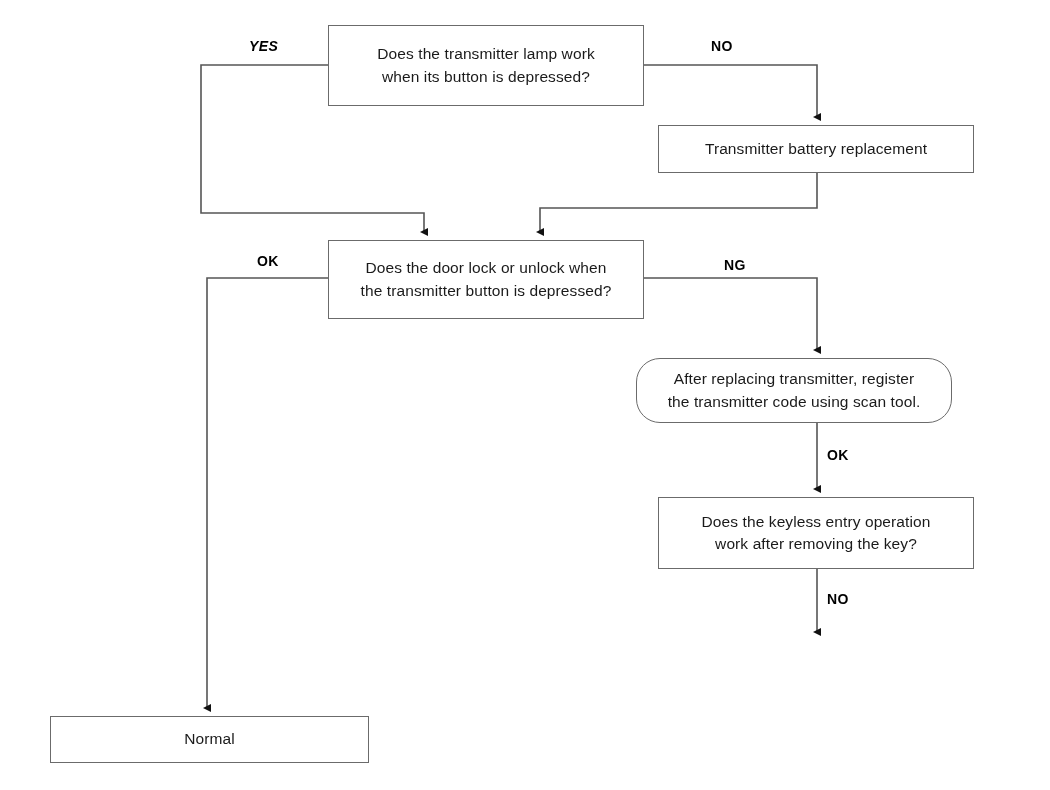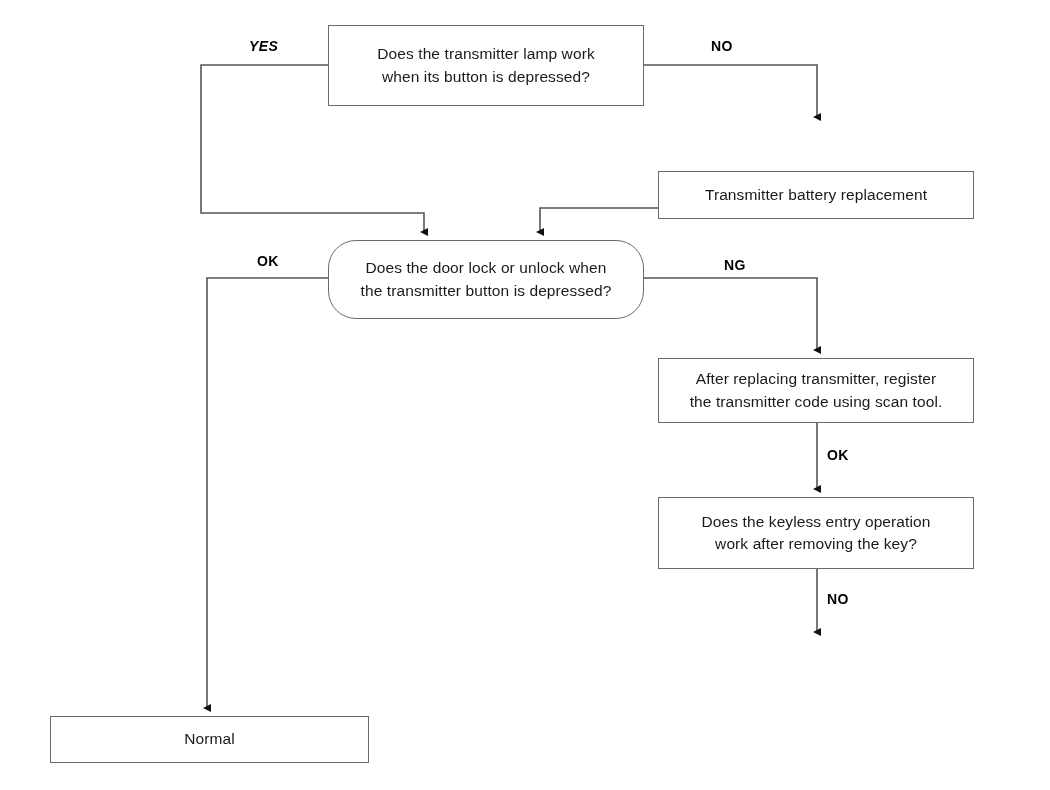--- a/index.html
+++ b/index.html
@@ -48,23 +48,23 @@
     position: absolute;
     font-size: 14px;
     font-weight: bold;
     color: #000000;
     letter-spacing: 0.4px;
     white-space: nowrap;
   }
 
   
   #node-lamp      { left: 328px; top: 25px;  width: 316px; height: 81px; }
-  #node-battery   { left: 658px; top: 125px; width: 316px; height: 48px; margin-top: 46px; }
-  #node-doorlock  { left: 328px; top: 240px; width: 316px; height: 79px; border-radius: 28px; }
-  #node-replace   { left: 658px; top: 358px; width: 316px; height: 65px; }
+  #node-battery   { left: 658px; top: 125px; width: 316px; height: 48px; }
+  #node-doorlock  { left: 328px; top: 240px; width: 316px; height: 79px; }
+  #node-replace   { left: 636px; top: 358px; width: 316px; height: 65px; border-radius: 24px; }
   #node-keyless   { left: 658px; top: 497px; width: 316px; height: 72px; justify-content: center; }
   #node-bcm       { left: 658px; top: 640px; width: 316px; height: 99px; }
   #node-normal    { left: 50px;  top: 716px; width: 319px; height: 47px; text-align: right; }
 
   
   #label-yes { left: 249px; top: 38px; font-style: italic;  }
   #label-no  { left: 711px; top: 38px;  }
   #label-ok1 { left: 257px; top: 253px; }
   #label-ng  { left: 711px; top: 257px; margin-left: 13px; }
   #label-ok2 { left: 827px; top: 447px; }

